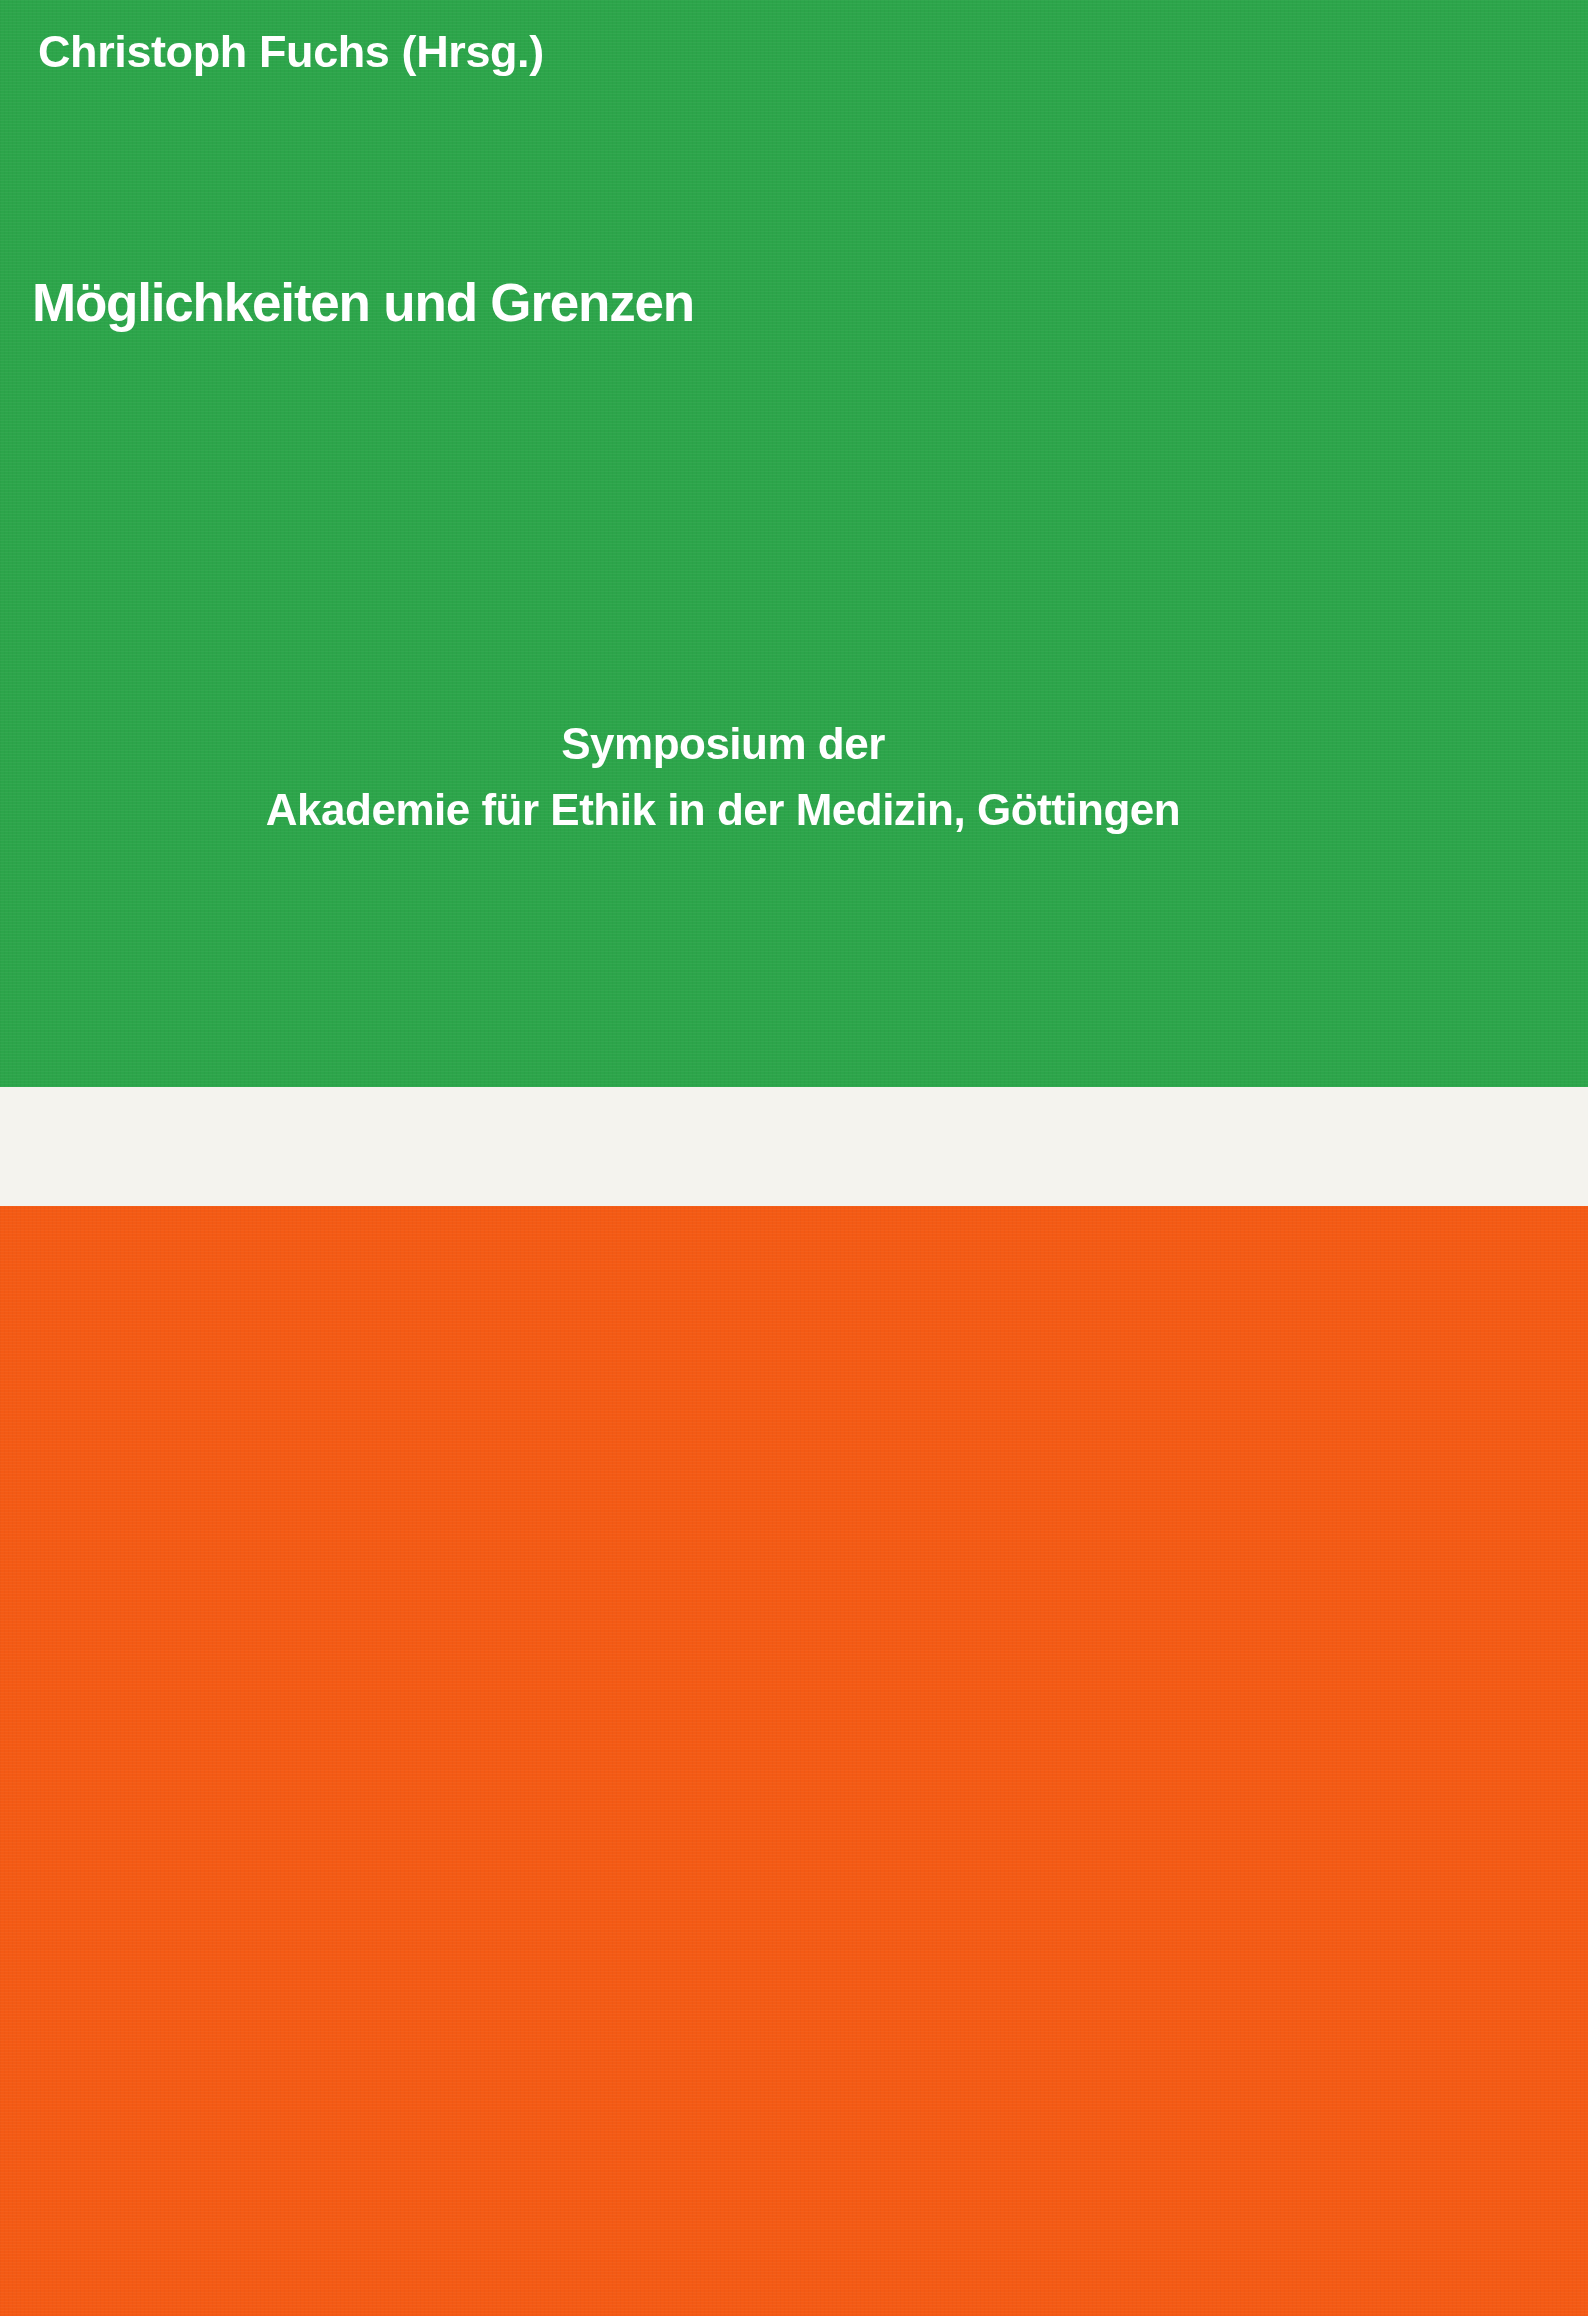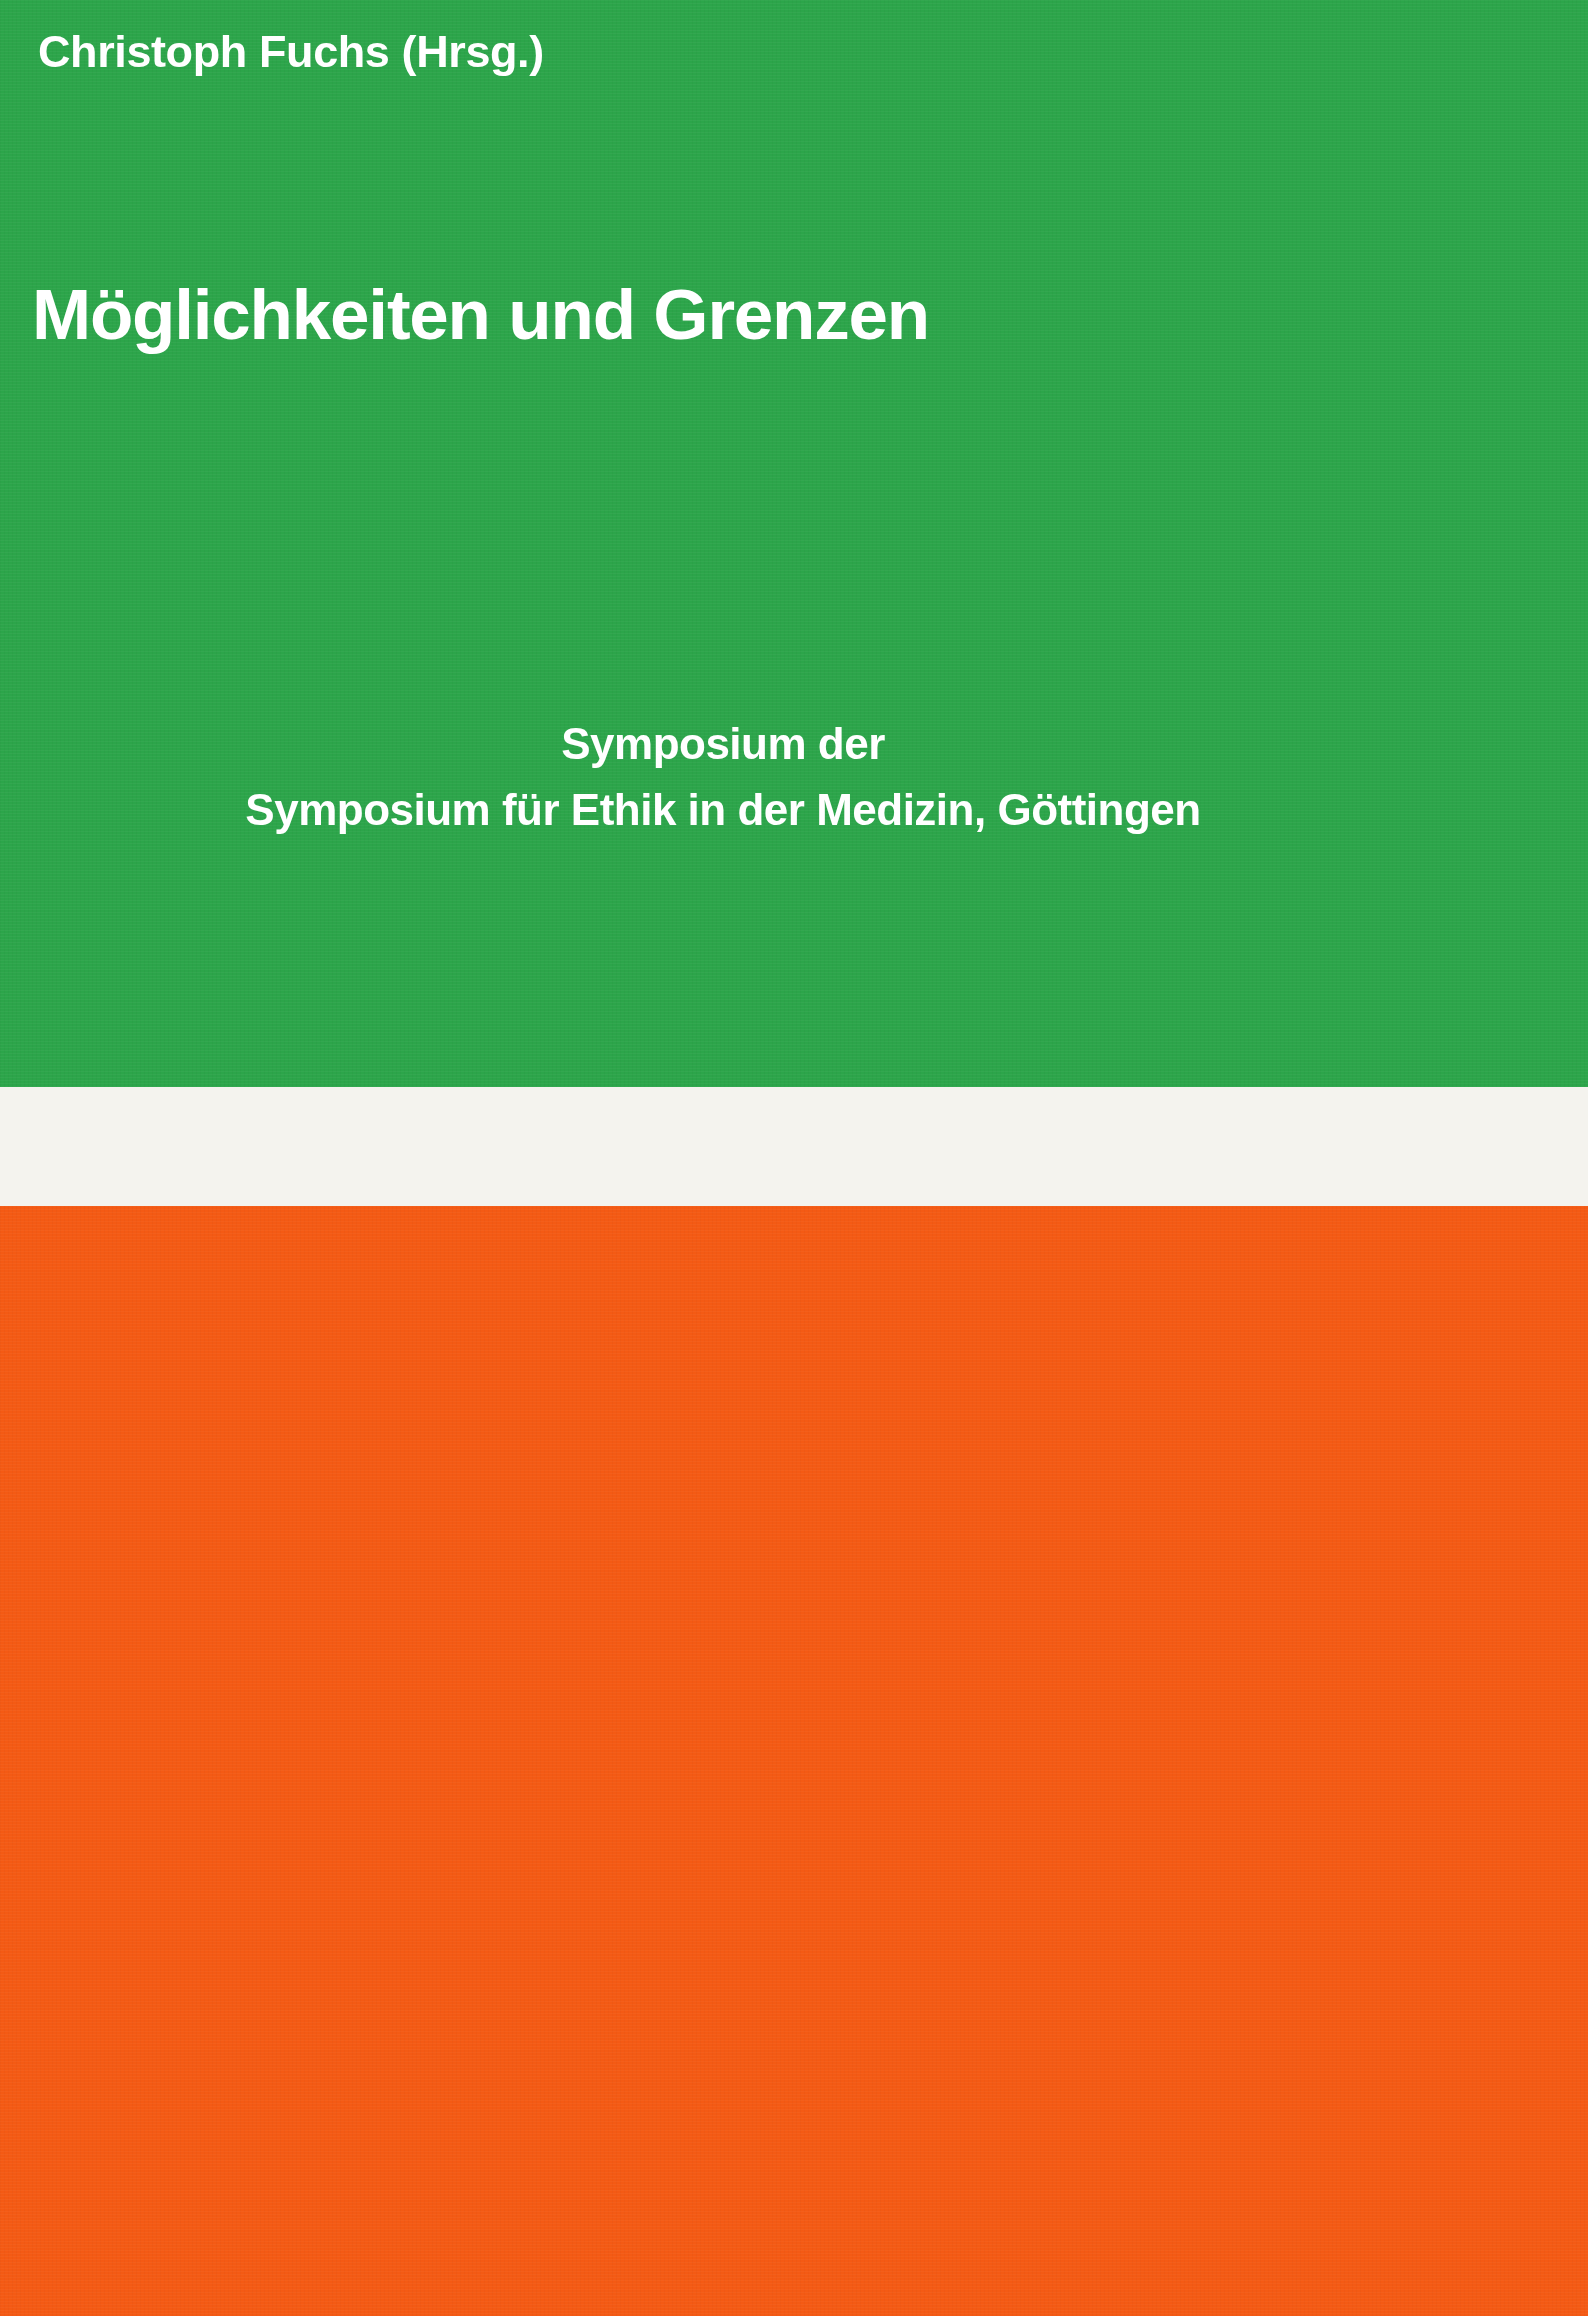--- a/index.html
+++ b/index.html
@@ -53,21 +53,21 @@
     white-space: nowrap;
     z-index: 2;
   }
 
   .main-title {
     position: absolute;
     left: 32px;
     top: 269px;
     width: 1386px;
     color: #ffffff;
-    font-size: 71px;
+    font-size: 53px;
     line-height: 1.29;
     font-weight: 700;
     letter-spacing: -1.2px;
     z-index: 2;
   }
   .main-title .tline { display: block; }
 
   .subtitle {
     position: absolute;
     left: 30px;
@@ -133,21 +133,21 @@
   <div class="green-panel"></div>
 
   <div class="editor-line">Christoph Fuchs (Hrsg.)</div>
 
   <div class="main-title">
     <span class="tline">Möglichkeiten und Grenzen</span>
   </div>
 
   <div class="subtitle">
     <span class="sline">Symposium der</span>
-    <span class="sline">Symposium für Ethik in der Medizin, Göttingen</span>
+    <span class="sline">Akademie für Ethik in der Medizin, Göttingen</span>
   </div>
 
   <div class="white-gap"></div>
 
   <div class="orange-panel"></div>
 
 
 </div>
 
 

